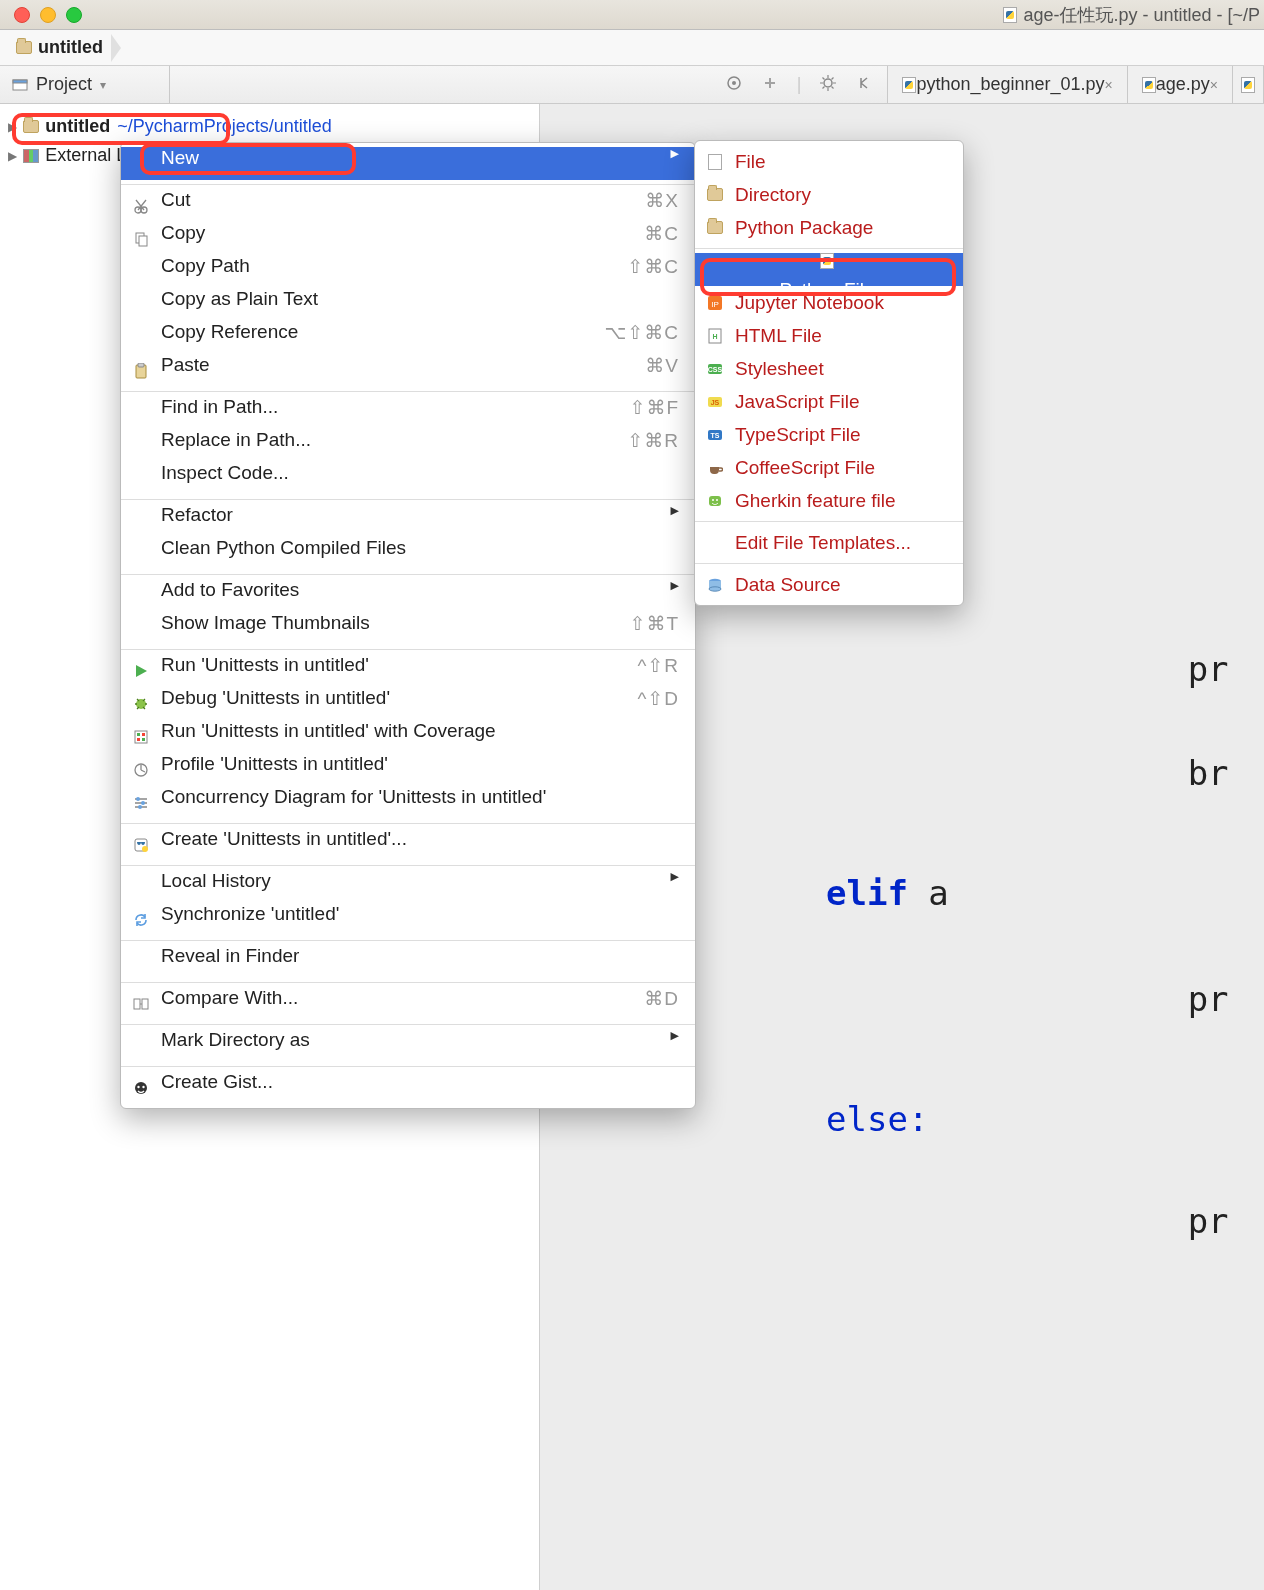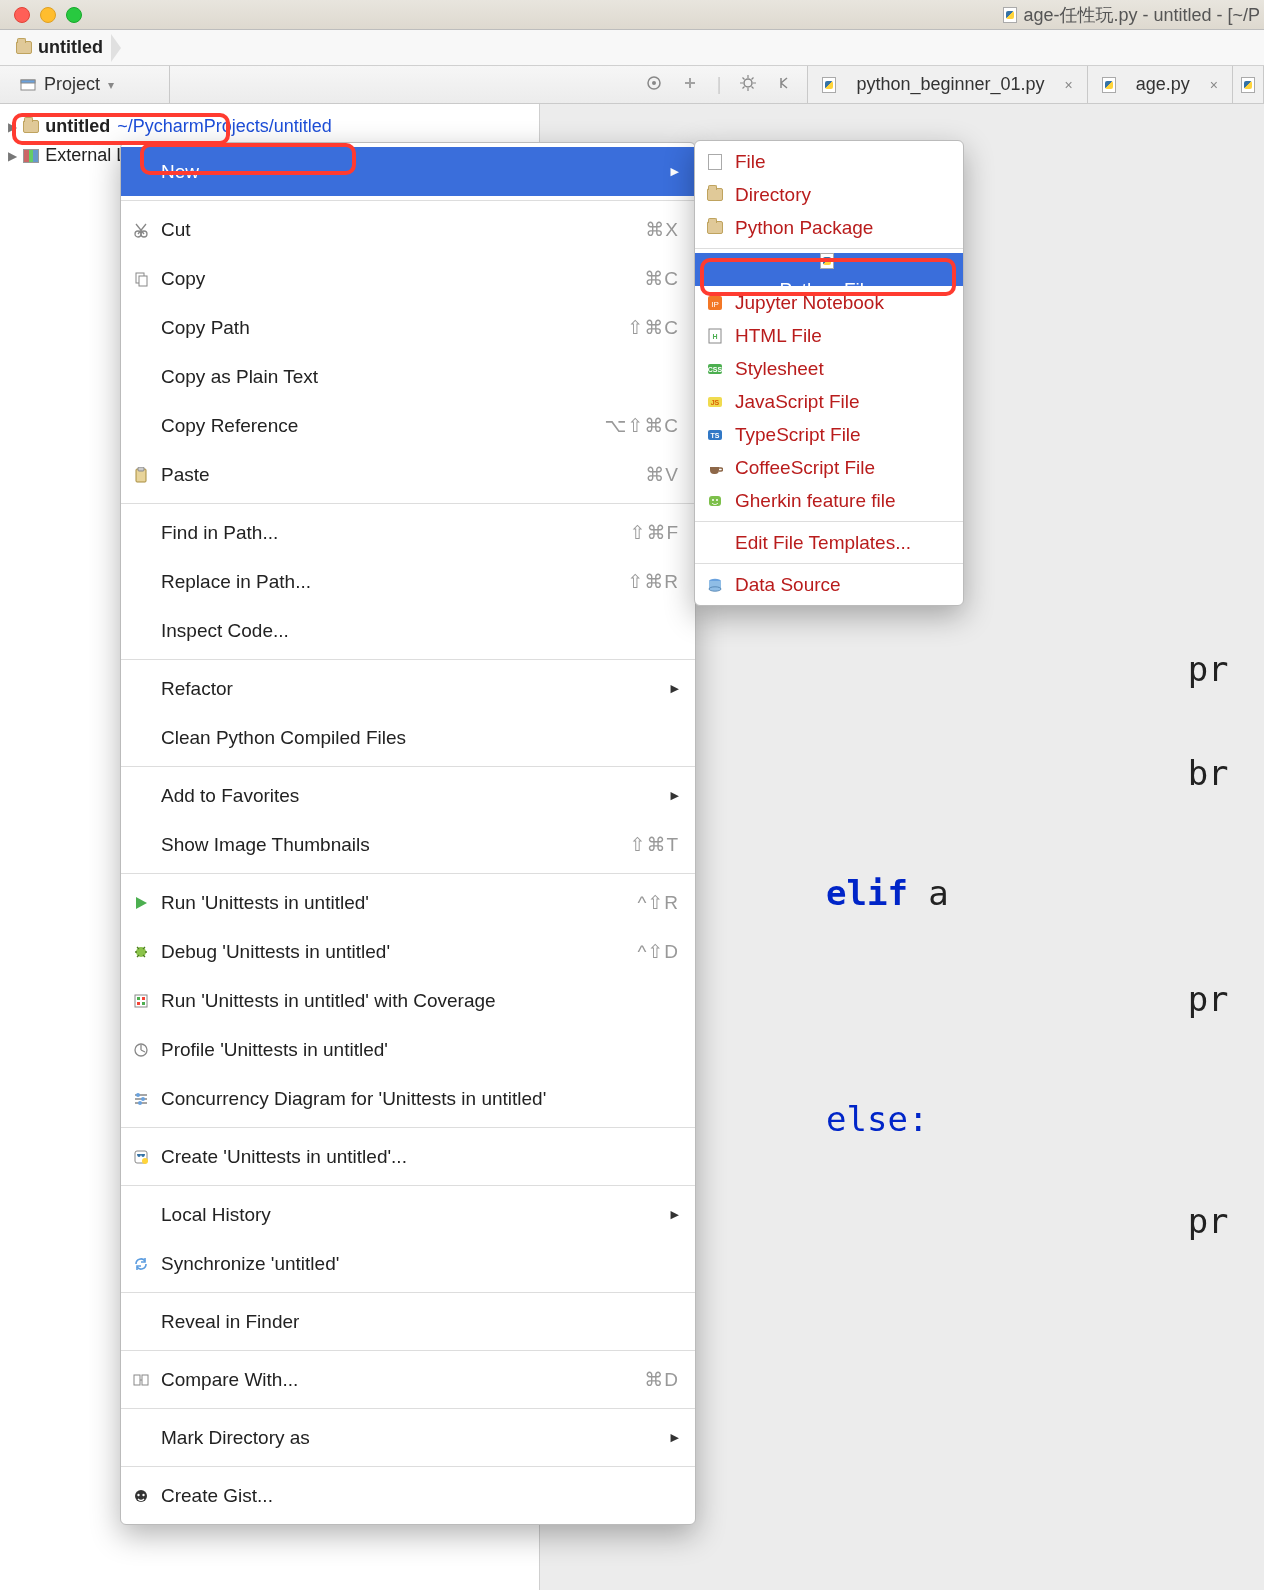--- a/index.html
+++ b/index.html
@@ -67,39 +67,39 @@
     height: 38px;
     background: linear-gradient(#f6f6f6, #ececec);
     border-bottom: 1px solid #cacaca;
     display: flex;
     align-items: center;
   }
   .project-selector {
     display: flex;
     align-items: center;
     gap: 8px;
-    padding: 0 20px;
+    padding: 0 12px;
     height: 100%;
     border-right: 1px solid #c9c9c9;
     min-width: 170px;
   }
   .chev { color: #888; font-size: 12px; }
   .toolbar-spacer { flex: 1; }
   .toolbar-icons { display: flex; gap: 18px; padding: 0 14px; color: #777; }
   .toolbar-icons span svg { display:block; }
   .tabs {
     display: flex;
     align-items: center;
     height: 100%;
     border-left: 1px solid #c9c9c9;
   }
   .tab {
     display: flex;
     align-items: center;
-    gap: 20px;
+    gap: 0;
     height: 100%;
     padding: 0 14px;
     color: #333;
     border-right: 1px solid #c9c9c9;
     background: #f0f0f0;
   }
   .tab-close { color: #888; font-size: 14px; }
   .project-tree {
     position: absolute;
     left: 0;
@@ -142,22 +142,21 @@
     width: 576px;
     background: #fff;
     border: 1px solid #bbb;
     border-radius: 6px;
     box-shadow: 0 10px 30px rgba(0,0,0,0.3);
     padding: 4px 0;
     z-index: 50;
   }
   .menu-item {
     display: flex;
-    align-items: center;
-    height: 49px;
+    height: 33px;
     padding: 0 16px 0 10px;
     gap: 10px;
     font-size: 19px;
     color: #222;
   }
   .menu-item.has-arrow::after {
     content: "▶";
     font-size: 11px;
     color: #333;
     margin-left: auto;

